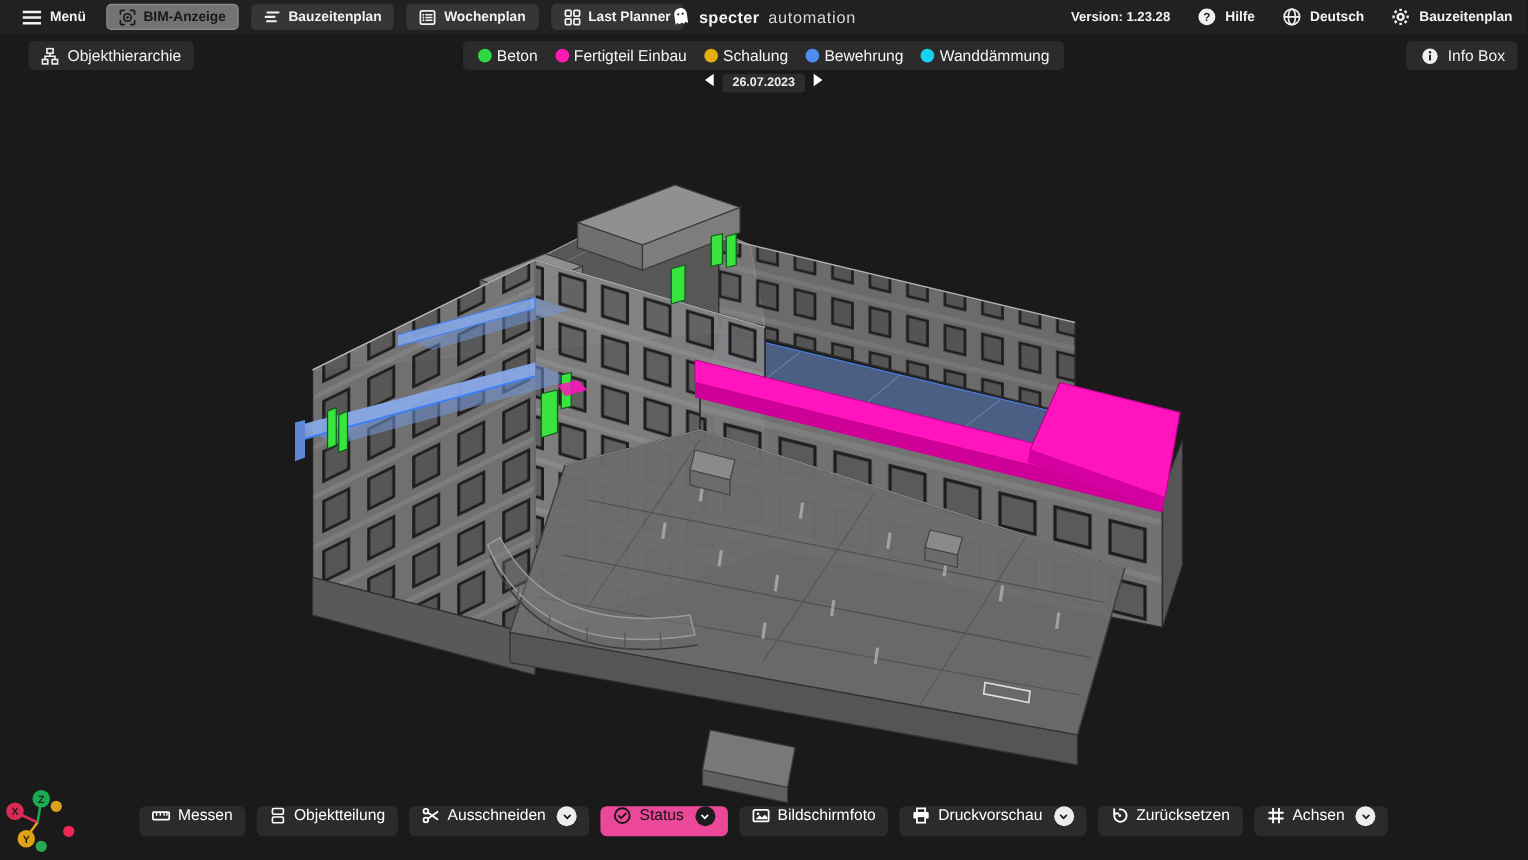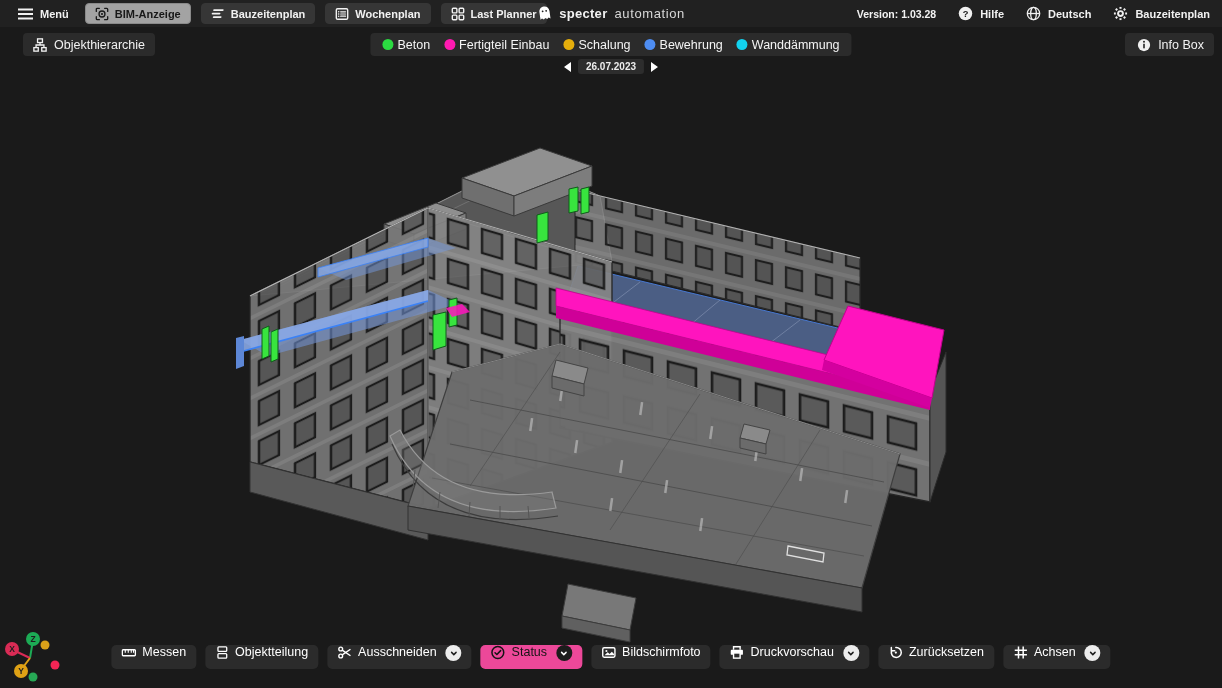--- a/index.html
+++ b/index.html
@@ -9,21 +9,21 @@
 
   
   .topbar { position:absolute; top:0; left:0; right:0; height:27px; background:#212121;
             display:flex; align-items:center; padding:0 12px; z-index:10; color:#f2f2f2; }
   .tb-left { display:flex; align-items:center; gap:10px; }
   .tb-item { display:flex; align-items:center; gap:7px; font-size:11px; font-weight:700;
              cursor:pointer; padding:0 6px; }
   .tab { display:flex; align-items:center; gap:6px; background:#363636; border:1px solid #363636;
          border-radius:4px; height:21px; padding:0 9px; font-size:11px; font-weight:700;
          color:#f2f2f2; cursor:pointer; }
-  .tab.active { background:#a3a3a3; color:#181818; border:1px solid #8a8a8a; }
+  .tab.active { background:#737373; color:#181818; border:1px solid #8a8a8a; }
   .brand { position:absolute; left:50%; transform:translateX(-50%); display:flex;
            align-items:center; gap:7px; }
   .brand .b1 { font-size:13px; font-weight:700; letter-spacing:.3px; }
   .brand .b2 { font-size:13px; font-weight:300; color:#d8d8d8; letter-spacing:.6px; }
   .tb-right { margin-left:auto; display:flex; align-items:center; gap:22px; }
   .tb-right .tb-item { padding:0; }
   .version { font-size:10.5px; font-weight:700; }
 
   .icon { display:inline-flex; align-items:center; justify-content:center; }
 
@@ -33,21 +33,21 @@
   .oh-pill   { position:absolute; top:33px; left:8px;  z-index:9; }
   .info-pill { position:absolute; top:33px; right:8px; z-index:9;padding-left:12px; }
   .legend { position:absolute; top:33px; left:50%; transform:translateX(-50%);
             background:#2b2b2b; border-radius:4px; height:23px; display:flex; align-items:center;
             gap:14px; padding:0 12px; z-index:9; }
   .leg-item { display:flex; align-items:center; gap:4px; color:#f4f4f4; font-size:12.5px; }
   .leg-dot { width:11px; height:11px; border-radius:50%; }
 
   
   .date-nav { position:absolute; top:59px; left:50%; transform:translateX(-50%);
-              display:flex; align-items:center; gap:7px; z-index:9; }
+              display:flex; align-items:flex-start; gap:7px; z-index:9; }
   .tri { width:0; height:0; border-top:5px solid transparent; border-bottom:5px solid transparent;
          cursor:pointer; }
   .tri.left  { border-right:7px solid #ffffff; }
   .tri.right { border-left:7px solid #ffffff; }
   .date-pill { background:#2d2d2d; border-radius:3px; padding:2px 8px; font-size:10px;
                color:#ececec; font-weight:700; }
 
   
   .bottombar { position:absolute; bottom:19px; left:50%; transform:translateX(-50%);
                display:flex; align-items:center; gap:9px; z-index:9; }
@@ -285,21 +285,21 @@
           <path d="M8,1 C4.7,1 2.6,3.5 2.6,6.6 V14.6 l1.8,-1.3 1.8,1.4 1.8,-1.4 1.8,1.4 1.8,-1.4 1.8,1.3 V6.6 C13.4,3.5 11.3,1 8,1 Z" fill="#ffffff"></path>
           <circle cx="6.1" cy="6" r="0.95" fill="#212121"></circle>
             <circle cx="9.9" cy="6" r="0.95" fill="#212121"></circle>
         </g>
       </svg>
       <span class="b1">specter</span>
       <span class="b2">automation</span>
     </div>
 
     <div class="tb-right">
-      <span class="version">Version: 1.03.28</span>
+      <span class="version">Version: 1.23.28</span>
       <div class="tb-item">
         <svg class="icon" width="15" height="15" viewBox="0 0 16 16">
           <circle cx="8" cy="8" r="7.2" fill="#f0f0f0"></circle>
           <text x="8" y="11.4" text-anchor="middle" font-size="10" font-weight="bold" fill="#212121" font-family="Liberation Sans, sans-serif">?</text>
         </svg>
         <span>Hilfe</span>
       </div>
       <div class="tb-item">
         <svg class="icon" width="15" height="15" viewBox="0 0 16 16">
           <g fill="none" stroke="#f0f0f0" stroke-width="1.4">

